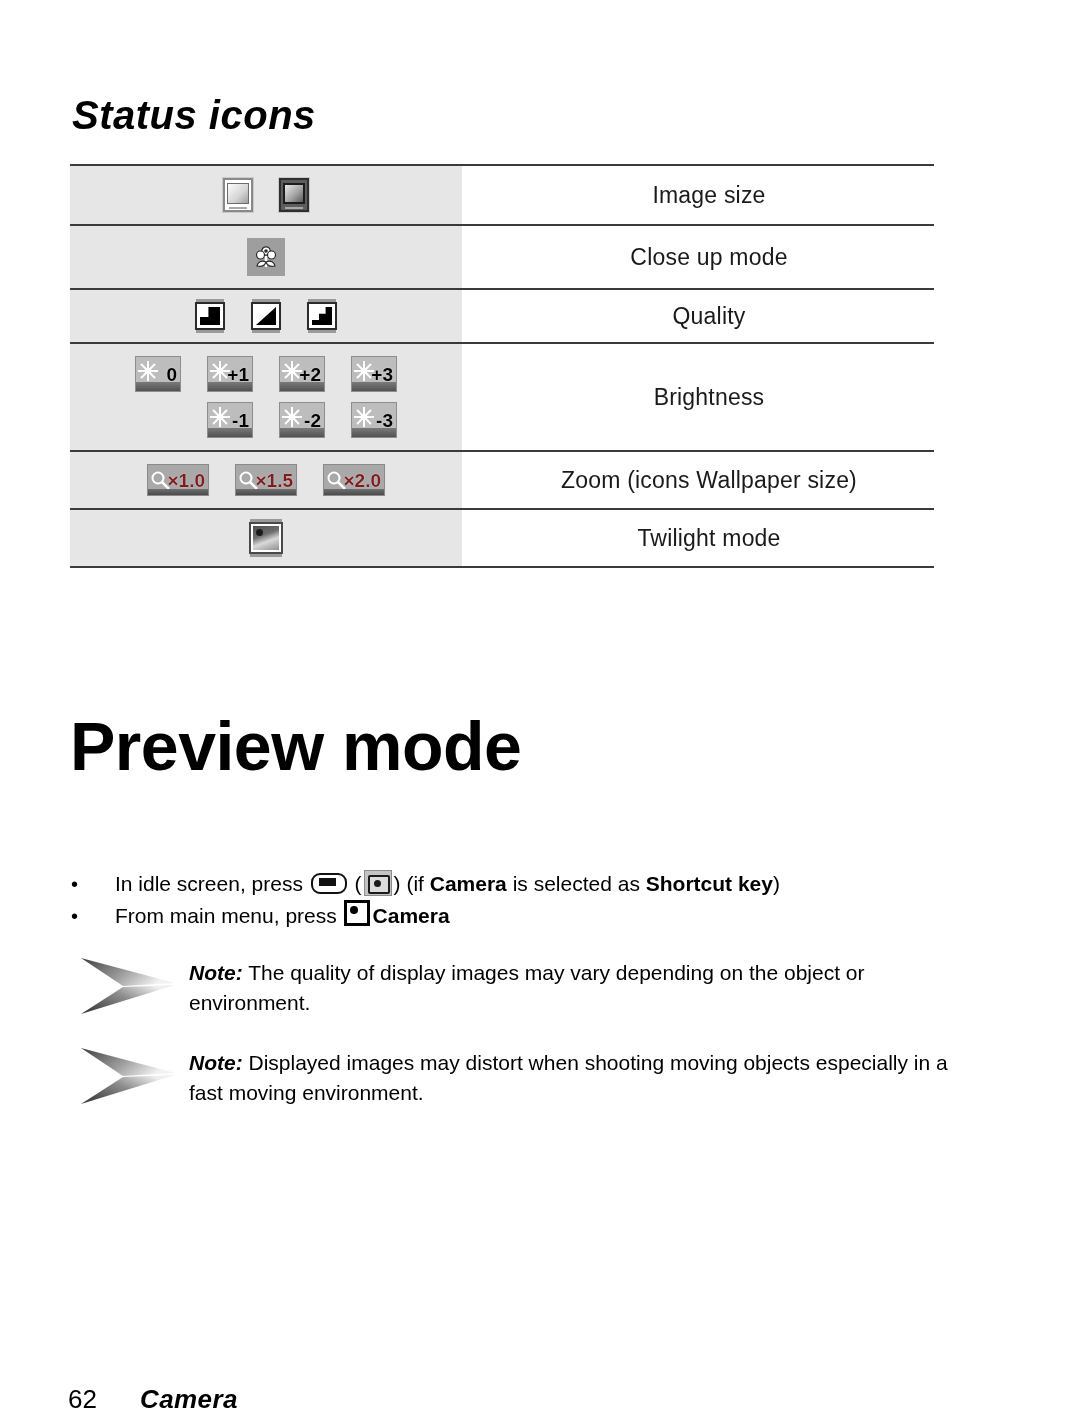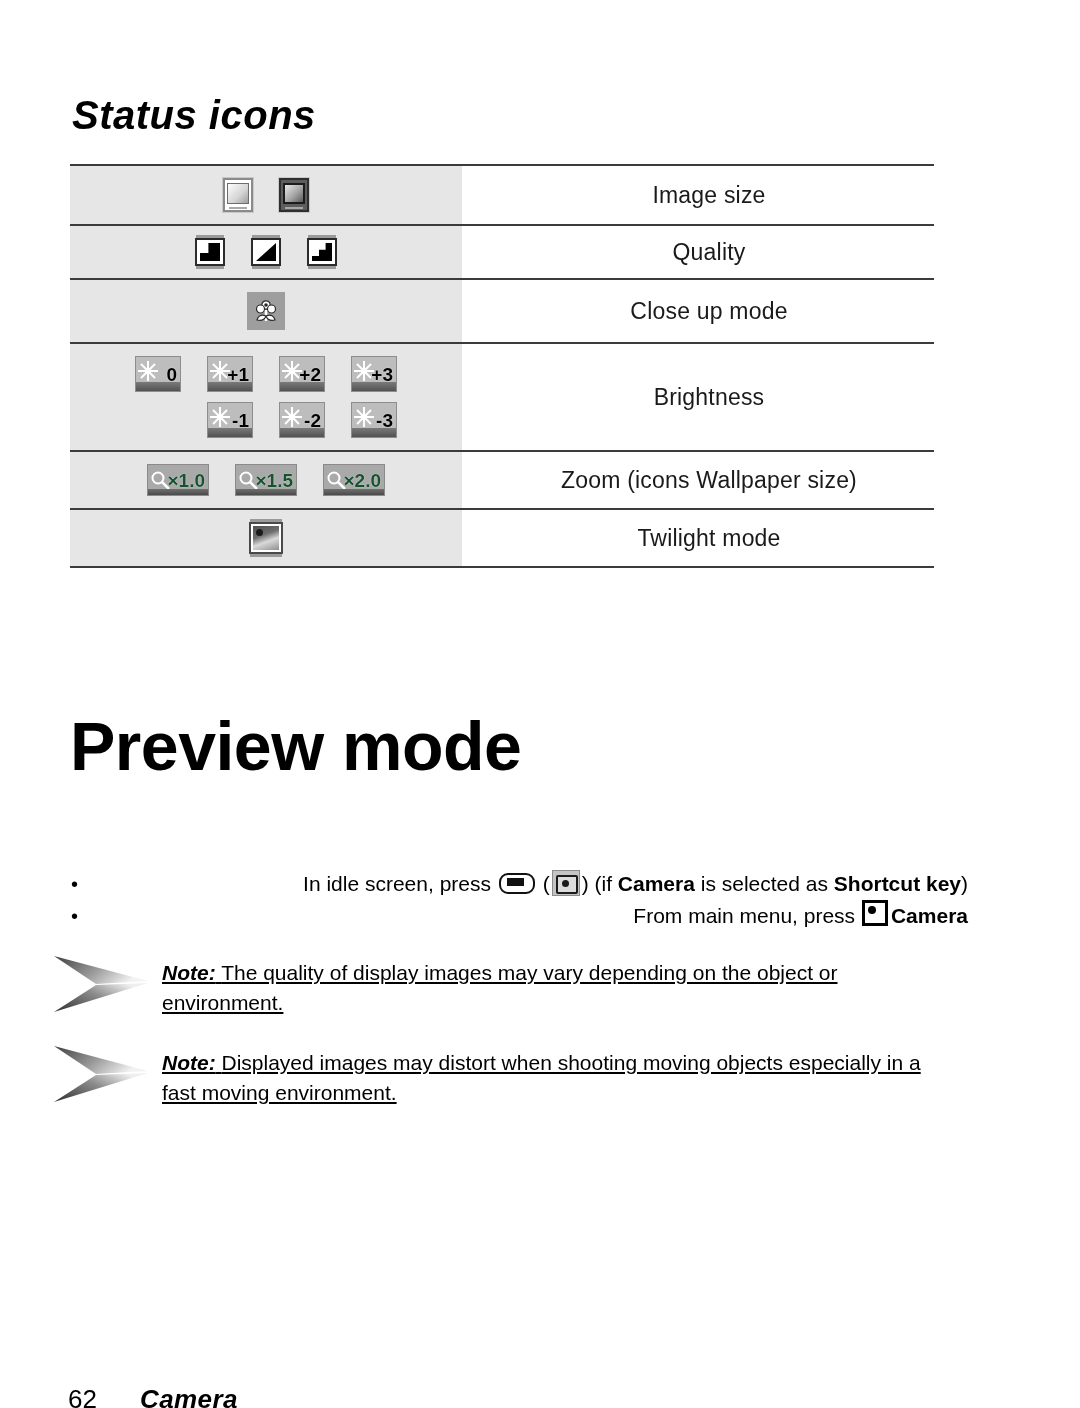--- a/index.html
+++ b/index.html
@@ -184,21 +184,21 @@
     position: absolute;
     left: 2px; top: 5px;
     width: 20px; height: 20px;
   }
   .g-zoom .val {
     font-size: 19px;
     font-weight: bold;
     line-height: 1;
     position: relative;
     z-index: 2;
-    color: #14532d;
+    color: #7f1d1d;
     text-shadow: 0 0 1px #fff;
   }
   .g-zoom::after {
     content: "";
     position: absolute;
     left: 0; right: 0; bottom: 0; height: 6px;
     background: linear-gradient(#6f6f6f,#4a4a4a);
   }
 
   
@@ -265,21 +265,20 @@
     width: 44px;
     flex: 0 0 44px;
     text-align: left;
     padding-left: 3px;
     font-size: 20px;
     line-height: 32px;
   }
   .bullet .btext {
     flex: 1 1 auto;
     white-space: nowrap;
-    text-align: right;
   }
   .bullet b { font-weight: bold; }
 
   
   .key-soft {
     display: inline-block;
     width: 32px; height: 17px;
     border: 2px solid #111;
     border-radius: 9px;
     position: relative;
@@ -334,25 +333,24 @@
     position: absolute;
     left: 3px; top: 3px;
     width: 8px; height: 8px;
     border-radius: 50%;
     background: #000;
   }
 
   
   .note {
     position: absolute;
-    left: 52px;
+    left: 79px;
     width: 880px;
     display: flex;
-    align-items: flex-start;
-    text-decoration: underline;
+    align-items: flex-end;
   }
   .note-1 { top: 952px; }
   .note-2 { top: 1042px; }
   .note .arrow {
     flex: 0 0 110px;
     height: 62px;
     margin-top: 2px;
   }
   .note .ntext {
     flex: 1 1 auto;
@@ -395,58 +393,58 @@
     <tbody>
 
       <tr>
         <td class="cell-icons">
           <div class="icon-row">
             <span class="glyph g-imgsize"></span>
             <span class="glyph g-imgsize dark"></span>
           </div>
         </td>
         <td class="cell-label">Image size</td>
+      </tr>
+
+      <tr>
+        <td class="cell-icons">
+          <div class="icon-row">
+            <span class="glyph g-flower">
+              <svg width="30" height="30" viewBox="0 0 30 30" aria-hidden="true">
+                <g fill="#ffffff" stroke="#2a2a2a" stroke-width="1.2">
+                  <circle cx="15" cy="9" r="4.2"></circle>
+                  <circle cx="9.5" cy="13" r="4"></circle>
+                  <circle cx="20.5" cy="13" r="4"></circle>
+                  <path d="M15 14 L15 25" stroke="#ffffff" stroke-width="2.4" fill="none"></path>
+                  <path d="M15 20 C10 18, 7 20, 6 24 C11 25, 14 23, 15 20 Z"></path>
+                  <path d="M15 20 C20 18, 23 20, 24 24 C19 25, 16 23, 15 20 Z"></path>
+                </g>
+                <circle cx="15" cy="9" r="1.8" fill="#2a2a2a"></circle>
+              </svg>
+            </span>
+          </div>
+        </td>
+        <td class="cell-label">Close up mode</td>
       </tr>
 
       <tr>
         <td class="cell-icons">
           <div class="icon-row">
             <span class="glyph g-quality q1">
                 <span class="wedge"></span>
               </span>
             <span class="glyph g-quality q2">
                 <span class="wedge"></span>
               </span>
             <span class="glyph g-quality q3">
                 <span class="wedge"></span>
               </span>
           </div>
         </td>
         <td class="cell-label">Quality</td>
-      </tr>
-
-      <tr>
-        <td class="cell-icons">
-          <div class="icon-row">
-            <span class="glyph g-flower">
-              <svg width="30" height="30" viewBox="0 0 30 30" aria-hidden="true">
-                <g fill="#ffffff" stroke="#2a2a2a" stroke-width="1.2">
-                  <circle cx="15" cy="9" r="4.2"></circle>
-                  <circle cx="9.5" cy="13" r="4"></circle>
-                  <circle cx="20.5" cy="13" r="4"></circle>
-                  <path d="M15 14 L15 25" stroke="#ffffff" stroke-width="2.4" fill="none"></path>
-                  <path d="M15 20 C10 18, 7 20, 6 24 C11 25, 14 23, 15 20 Z"></path>
-                  <path d="M15 20 C20 18, 23 20, 24 24 C19 25, 16 23, 15 20 Z"></path>
-                </g>
-                <circle cx="15" cy="9" r="1.8" fill="#2a2a2a"></circle>
-              </svg>
-            </span>
-          </div>
-        </td>
-        <td class="cell-label">Close up mode</td>
       </tr>
 
       <tr>
         <td class="cell-icons">
           <div class="icon-row">
             <span class="glyph g-bright">
               <svg class="sun" viewBox="0 0 22 22" aria-hidden="true">
                   <g stroke="#ffffff" stroke-width="2">
                     <line x1="11" y1="1" x2="11" y2="21"></line>
                     <line x1="1" y1="11" x2="21" y2="11"></line>

